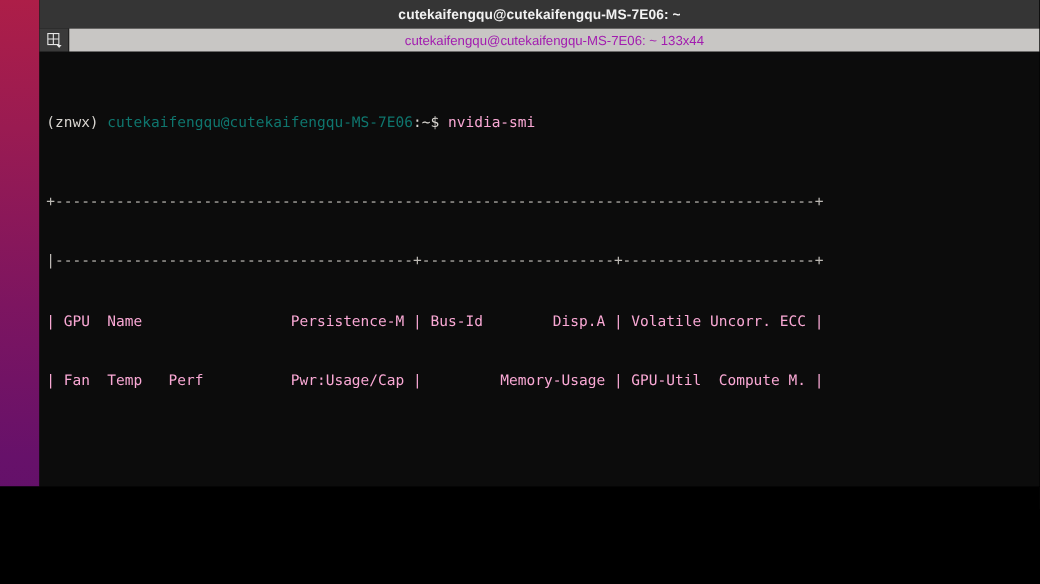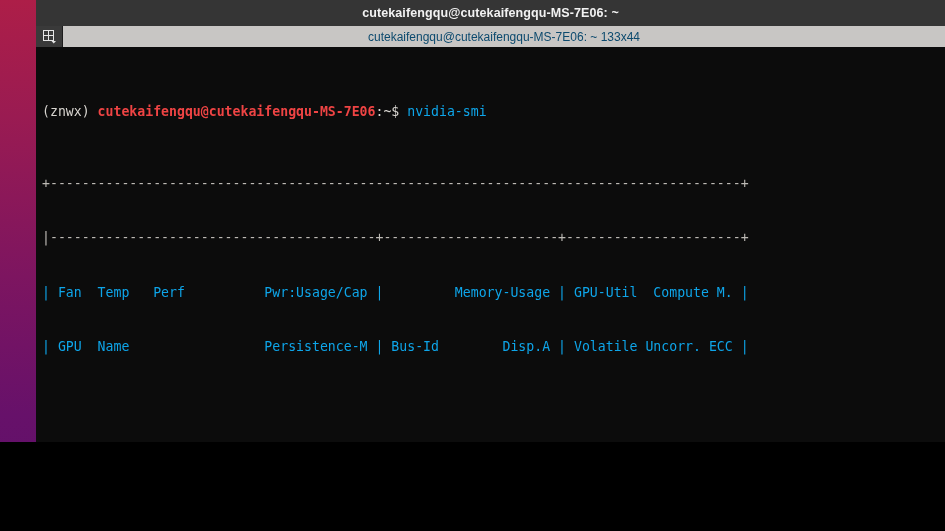--- a/index.html
+++ b/index.html
@@ -88,21 +88,21 @@
     height: 21px;
     background: #c8c6c4;
     display: flex;
     align-items: center;
     justify-content: center;
     overflow: hidden;
   }
   #terminal-tab-label {
     font-family: "Liberation Sans", sans-serif;
     font-size: 12px;
-    color: #0c4a6e;
+    color: #a21caf;
     white-space: nowrap;
   }
 
   
   #terminal-body {
     position: absolute;
     left: 0; top: 47px;
     width: 909px;
     height: 484px;
     background: #0c0c0c;
@@ -115,22 +115,22 @@
     font-size: 13.2px;
     line-height: 18.05px;
     color: #d3d0cb;
     white-space: pre;
     letter-spacing: 0px;
     -webkit-font-smoothing: none;
   }
   #console .ln { display: block; height: 18.05px; }
 
   .c-white  { color: #d8d5d0; }
-  .c-green  { color: #ef4444; font-weight: bold; }
-  .c-plain  { color: #0ea5e9; }
+  .c-green  { color: #0f766e; font-weight: normal; }
+  .c-plain  { color: #f9a8d4; }
   .c-dim    { color: #bdbab5; }
 
   
   #watermark-primary {
     position: absolute;
     right: 42px;
     bottom: 22px;
     font-family: "Liberation Sans", sans-serif;
     font-size: 19px;
     font-weight: bold;
@@ -180,22 +180,22 @@
       </div>
     </div>
 
     <div id="terminal-body">
       <div id="console">
 
         <span class="ln"><span class="c-white">(znwx) </span><span class="c-green">cutekaifengqu@cutekaifengqu-MS-7E06</span><span class="c-white">:~$ </span><span class="c-plain">nvidia-smi</span></span>
 
         <span class="ln c-dim">+---------------------------------------------------------------------------------------+</span>
         <span class="ln c-dim">|-----------------------------------------+----------------------+----------------------+</span>
+        <span class="ln c-plain">| GPU  Name                 Persistence-M | Bus-Id        Disp.A | Volatile Uncorr. ECC |</span>
         <span class="ln c-plain">| Fan  Temp   Perf          Pwr:Usage/Cap |         Memory-Usage | GPU-Util  Compute M. |</span>
-        <span class="ln c-plain">| GPU  Name                 Persistence-M | Bus-Id        Disp.A | Volatile Uncorr. ECC |</span>
         
         
         
         
         
         
         
         
         
         

